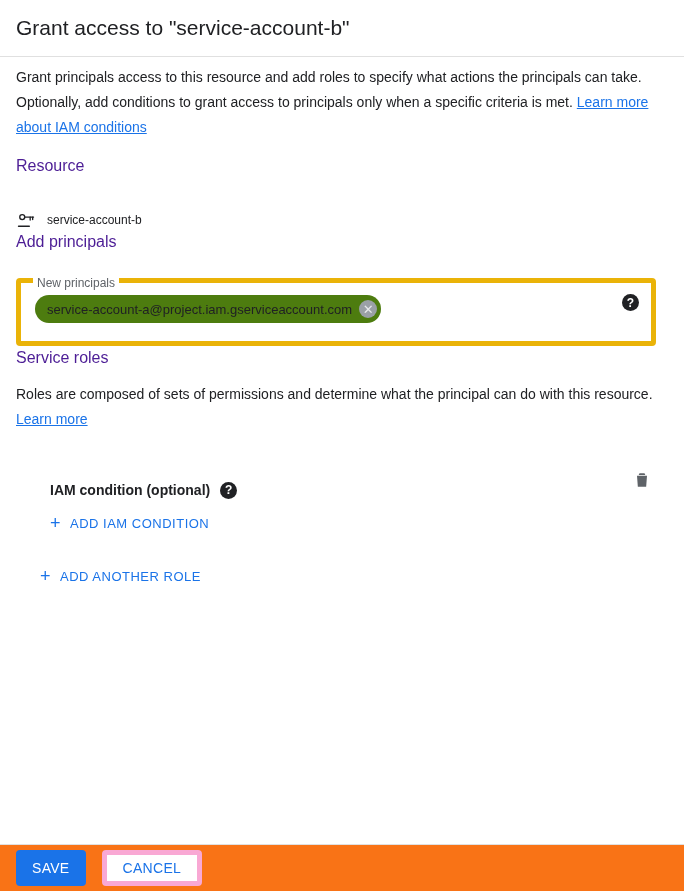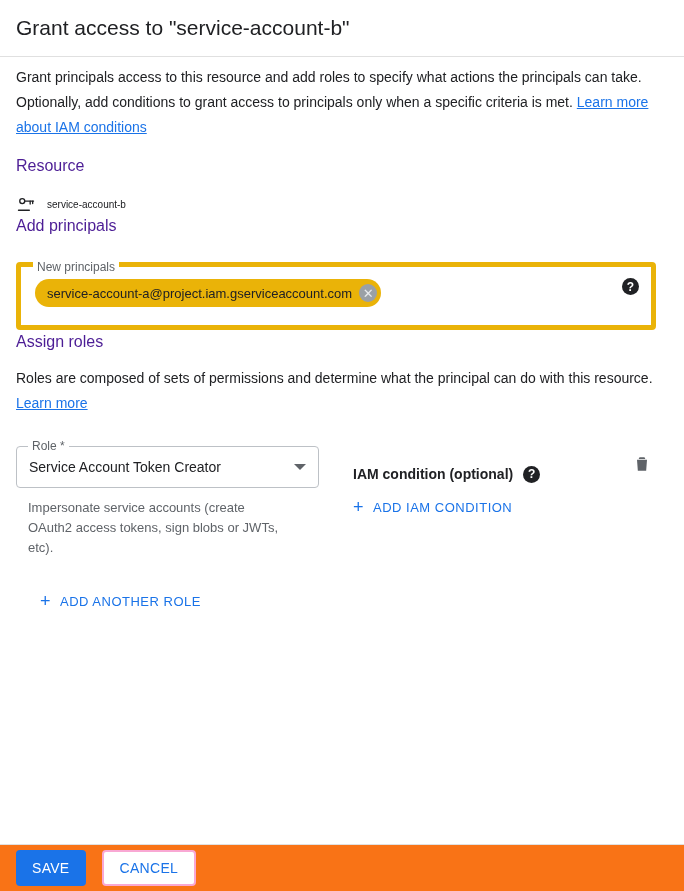--- a/index.html
+++ b/index.html
@@ -50,22 +50,22 @@
     font-size: 16px;
     font-weight: 500;
     line-height: 24px;
     margin: 0;
     color: #4c1d95;
   }
   .resource-head { margin-top: 34px; }
   .resource-row {
     display: flex;
     align-items: center;
-    margin-top: 16px;
-    font-size: 10px;
+    margin-top: 32px;
+    font-size: 12px;
     color: #202124;
   }
   .resource-icon {
     width: 20px;
     height: 20px;
     margin-right: 11px;
     display: inline-flex;
     align-items: center;
     justify-content: center;
     color: #202124;
@@ -111,21 +111,21 @@
     color: #5f6368;
   }
   .chip {
     position: absolute;
     top: 12px;
     left: 14px;
     display: inline-flex;
     align-items: center;
     height: 28px;
     padding: 0 4px 0 12px;
-    background: #eab308;
+    background: #4d7c0f;
     border-radius: 14px;
     font-size: 13px;
     color: #202124;
     max-width: 560px;
   }
   .chip-label { white-space: nowrap; }
   .chip-x {
     margin-left: 7px;
     width: 18px;
     height: 18px;
@@ -287,21 +287,21 @@
     padding: 0 16px;
     font-size: 14px;
     font-weight: 500;
     letter-spacing: .3px;
     cursor: pointer;
     font-family: "Liberation Sans", sans-serif;
   }
   .btn-cancel {
     background: #fff;
     color: #1a73e8;
-    border: 2px solid #f9a8d4;
+    border: 5px solid #f9a8d4;
     border-radius: 4px;
     height: 36px;
     padding: 0 16px;
     margin-left: 16px;
     font-size: 14px;
     font-weight: 500;
     letter-spacing: .3px;
     cursor: pointer;
     font-family: "Liberation Sans", sans-serif;
   }
@@ -341,36 +341,28 @@
 
     <div class="principals-wrap">
       <span class="principals-legend">New principals</span>
       <span class="chip">
         <span class="chip-label">service-account-a@project.iam.gserviceaccount.com</span>
         <span class="chip-x">✕</span>
       </span>
       <span class="help-badge principals-help">?</span>
     </div>
 
-    <h2 class="section assignroles-head">Assign roles</h2>
+    <h2 class="section assignroles-head">Service roles</h2>
 
     <p class="desc">
       <span>Roles are composed of sets of permissions and determine what the principal can do with this resource. </span><a class="link">Learn more</a>
     </p>
 
     <div class="roles-row">
 
-      <div class="role-col">
-        <span class="select-legend">Role *</span>
-        <div class="select-wrap">
-          <span class="select-value">Service Account Token Creator</span>
-          <span class="caret"></span>
-        </div>
-        <div class="role-hint">Impersonate service accounts (create OAuth2 access tokens, sign blobs or JWTs, etc).</div>
-      </div>
 
       <div class="cond-col">
         <div class="cond-title-row">
           <span class="cond-title">IAM condition (optional)</span>
           <span class="help-badge">?</span>
         </div>
         <div class="add-cond">
           <span class="plus">+</span>
           <span>ADD IAM CONDITION</span>
         </div>

